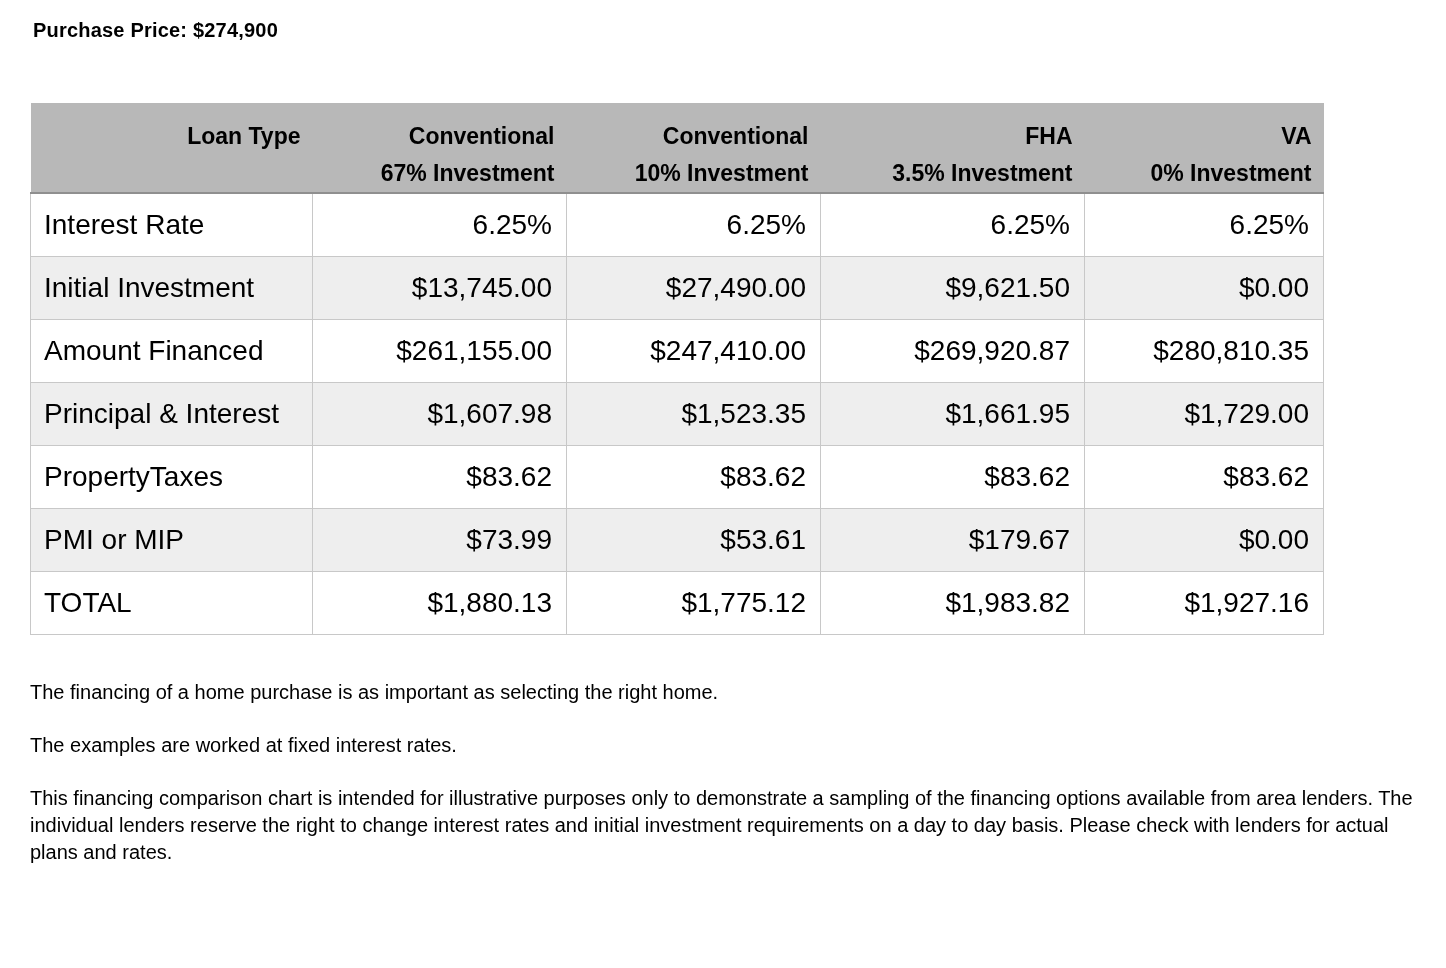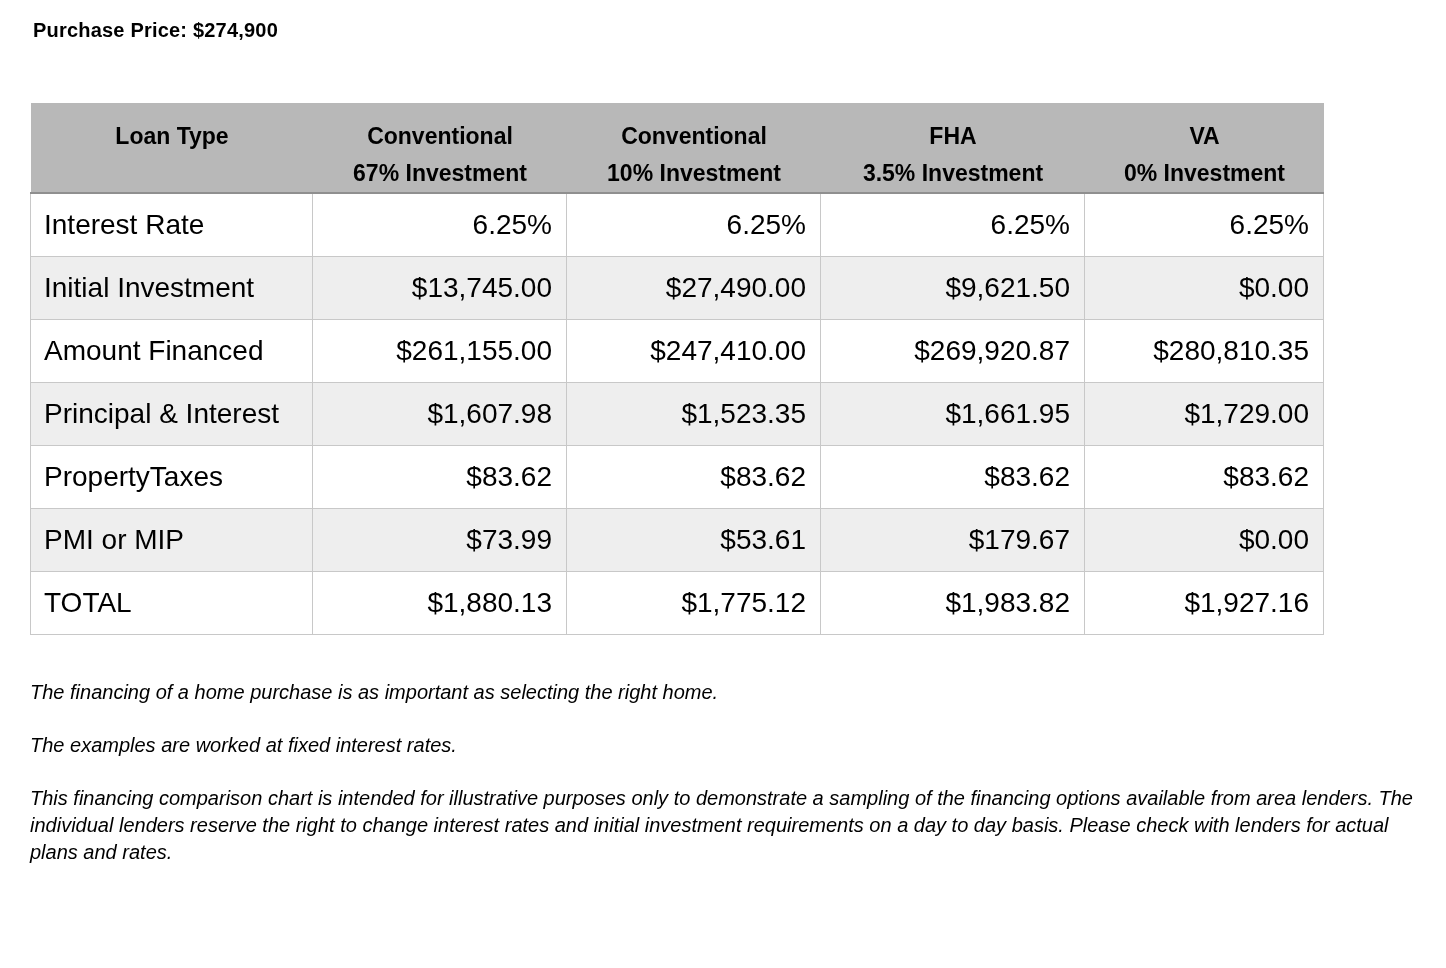--- a/index.html
+++ b/index.html
@@ -29,21 +29,21 @@
     border-collapse: collapse;
     table-layout: fixed;
     width: 1293px;
     margin-top: 57px;
   }
   table.loan-table thead th {
     background: #b8b8b8;
     border: none;
     border-bottom: 2px solid #8f8f8f;
     vertical-align: top;
-    text-align: center;
+    text-align: right;
     height: 66px;
     box-sizing: border-box;
     padding: 15px 12px 0 13px;
     font-size: 23px;
     font-weight: bold;
     line-height: 37px;
   }
   table.loan-table thead th .hline {
     display: block;
     white-space: nowrap;
@@ -69,21 +69,20 @@
     padding-left: 44px;
   }
   .notes {
     margin-top: 44px;
     width: 1400px;
     font-size: 20px;
     line-height: 27px;
   }
   .notes p {
     margin: 0 0 26px 0;
-    font-style: italic;
   }
 </style>
 </head>
 <body>
 
 <div class="page">
 
   <h1 class="page-title">Purchase Price: $274,900</h1>
 
   <table class="loan-table">

